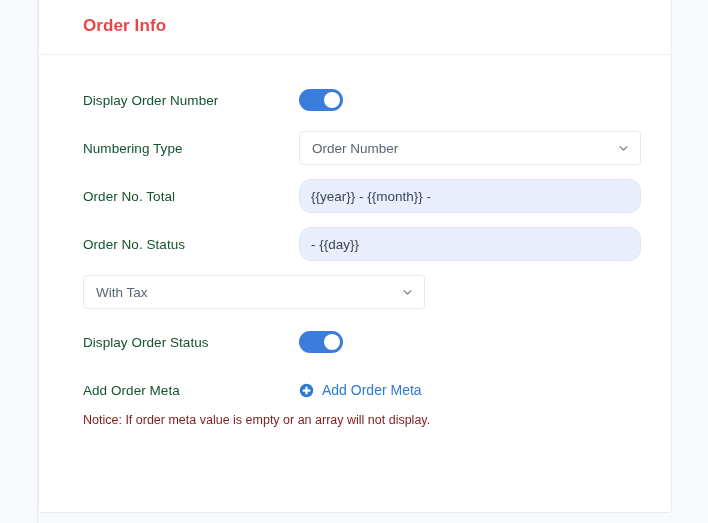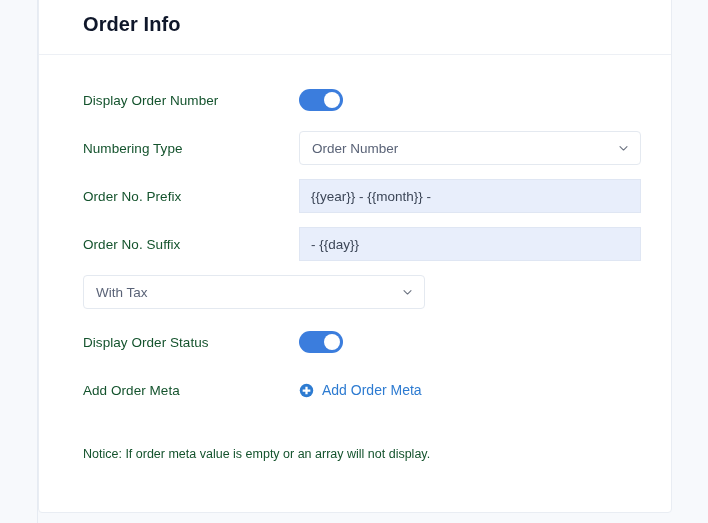--- a/index.html
+++ b/index.html
@@ -55,23 +55,23 @@
 
   .card-header {
     height: 86px;
     box-sizing: border-box;
     padding: 0 0 0 44px;
     display: flex;
     align-items: flex-end;
     border-bottom: 1px solid #edf0f5;
   }
   .card-title {
-    font-size: 20px;
+    font-size: 17px;
     font-weight: bold;
-    color: #0f172a;
+    color: #ef4444;
     letter-spacing: .1px;
     padding-bottom: 18px;
   }
 
   .card-body {
     padding: 22px 30px 0 44px;
   }
 
   .form-row {
     display: flex;
@@ -141,21 +141,21 @@
     height: 11px;
     display: block;
   }
 
   
   .text-input {
     width: 342px;
     height: 34px;
     box-sizing: border-box;
     border: 1px solid #dfe6f3;
-    border-radius: 0;
+    border-radius: 12px;
     background: #e8eefb;
     font-family: "Liberation Sans", sans-serif;
     font-size: 13.5px;
     color: #3c4657;
     padding: 0 11px;
     outline: none;
   }
 
   
   .add-link {
@@ -169,24 +169,23 @@
     width: 15px;
     height: 15px;
     display: block;
   }
   .add-link-text {
     font-size: 14px;
     color: #2d7bd1;
   }
 
   .notice {
-    margin-top: 34px;
     padding-left: 0;
     font-size: 12.5px;
-    color: #14532d;
+    color: #7f1d1d;
   }
 
   .spacer-row { height: 2px; }
 </style>
 </head>
 <body>
 
 <div class="page">
 
   <div class="gutter-left"></div>
@@ -219,30 +218,30 @@
             <svg class="chevron" viewBox="0 0 12 12">
               <path d="M2.2 4.4 L6 8.2 L9.8 4.4" fill="none" stroke="#6b7280" stroke-width="1.2" stroke-linecap="round" stroke-linejoin="round"></path>
             </svg>
           </div>
         </div>
       </div>
 
       <div class="spacer-row"></div>
 
       <div class="form-row">
-        <div class="form-label">Order No. Prefix</div>
+        <div class="form-label">Order No. Total</div>
         <div class="form-control">
           <input class="text-input" type="text" value="{{year}} - {{month}} -" style="">
         </div>
       </div>
 
       <div class="spacer-row"></div>
 
       <div class="form-row">
-        <div class="form-label">Order No. Suffix</div>
+        <div class="form-label">Order No. Status</div>
         <div class="form-control">
           <input class="text-input" type="text" value="- {{day}}" style="">
         </div>
       </div>
 
       <div class="spacer-row"></div>
 
       <div class="form-row">
         <div class="form-control">
           <div class="select">

